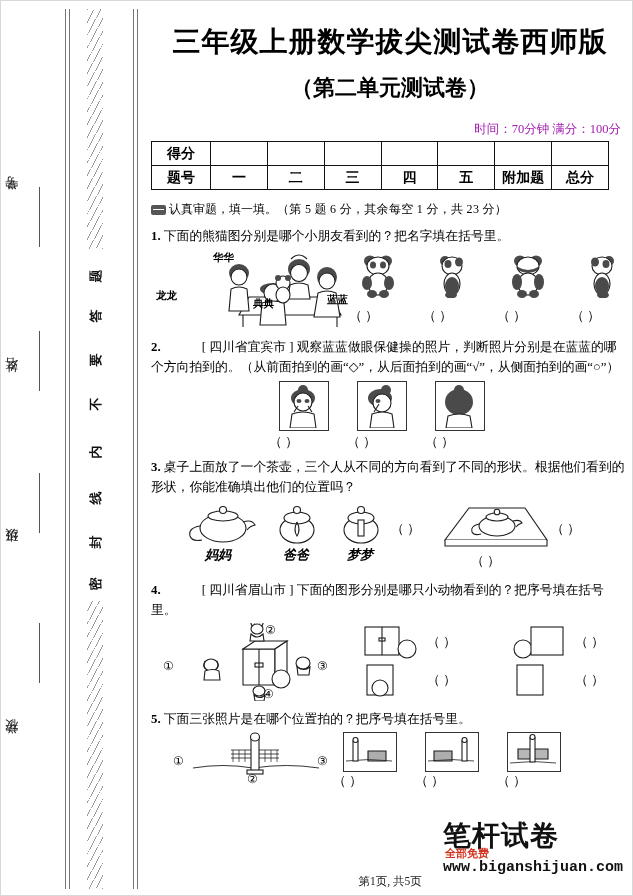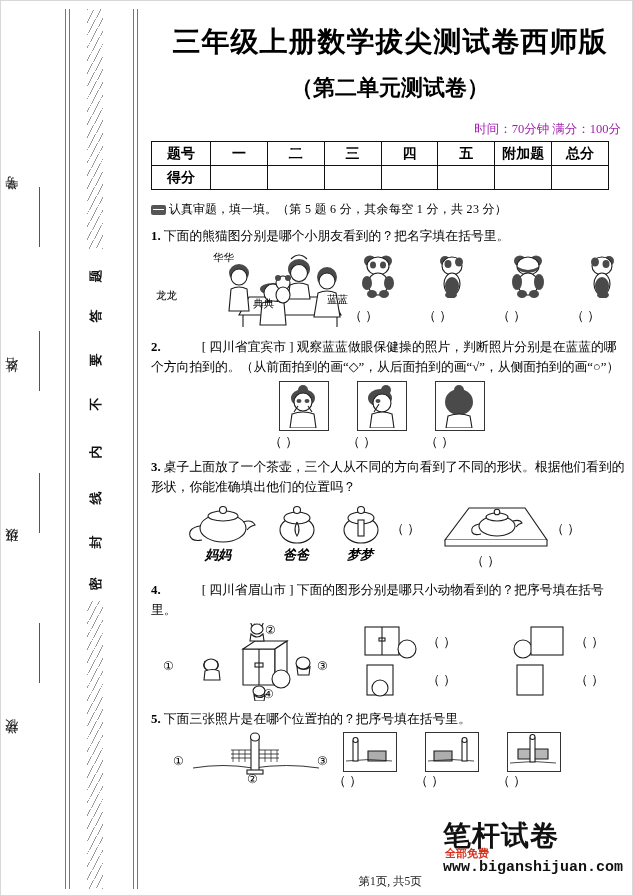--- a/index.html
+++ b/index.html
@@ -160,21 +160,21 @@
     line-height: 1.55;
     color: #000;
   }
   .q-num { font-weight: bold; }
   .place-tag { font-weight: normal; font-family: "Liberation Serif", serif; margin-left: 38px; }
 
   .fig-row { position: relative; }
 
   
   .scene1 { position: relative; height: 80px; margin-top: 2px; }
-  .kid-name { position:absolute; font-size:10.5px; font-weight:normal; font-family:"Liberation Serif",serif;}
+  .kid-name { position:absolute; font-size:10.5px; font-weight:bold; font-family:"Liberation Serif",serif;}
   .p-brk { position:absolute; top:58px; font-size:13px; }
 
   
   .photo-box {
     position:absolute; border:1px solid #333; background:#fff;
   }
   
   .tp-label { position:absolute; font-size:13px; font-weight:bold;font-style:italic; }
 
   .footer {
@@ -251,38 +251,38 @@
 
   <div class="content">
 
     <div class="doc-title">三年级上册数学拔尖测试卷西师版</div>
     <div class="doc-subtitle">（第二单元测试卷）</div>
     <div class="meta-line">时间：70分钟  满分：100分</div>
 
     <table class="score-table">
       <tbody>
           <tr>
+        <td class="lbl">得分</td>
+        <td></td>
+        <td></td>
+        <td></td>
+        <td></td>
+        <td></td>
+        <td></td>
+        <td></td>
+      </tr>
+      <tr>
         <td class="lbl">题号</td>
         <td>一</td>
         <td>二</td>
         <td>三</td>
         <td>四</td>
         <td>五</td>
         <td>附加题</td>
         <td>总分</td>
-      </tr>
-      <tr>
-        <td class="lbl">得分</td>
-        <td></td>
-        <td></td>
-        <td></td>
-        <td></td>
-        <td></td>
-        <td></td>
-        <td></td>
       </tr>
     </tbody>
       </table>
 
     <div class="section-head">
       <span class="sec-badge"></span>
       <span class="sec-title">认真审题，填一填。</span>
       <span class="sec-note">（第 5 题 6 分，其余每空 1 分，共 23 分）</span>
     </div>
 

